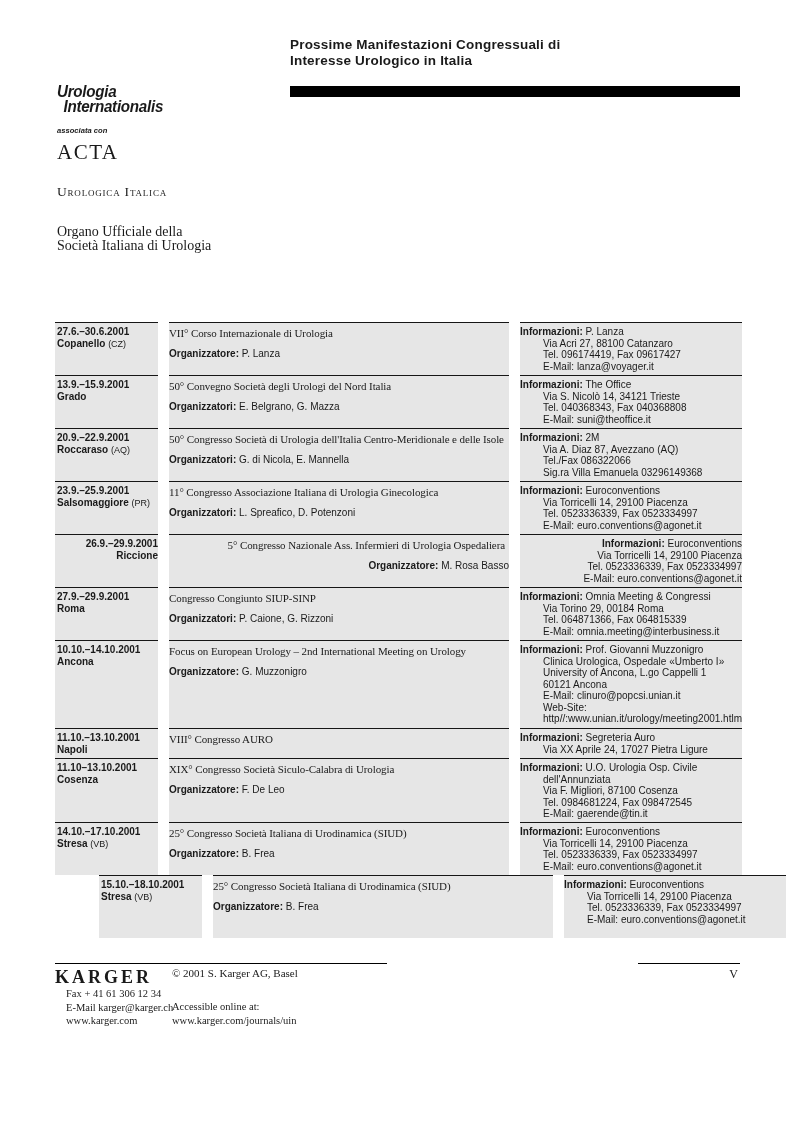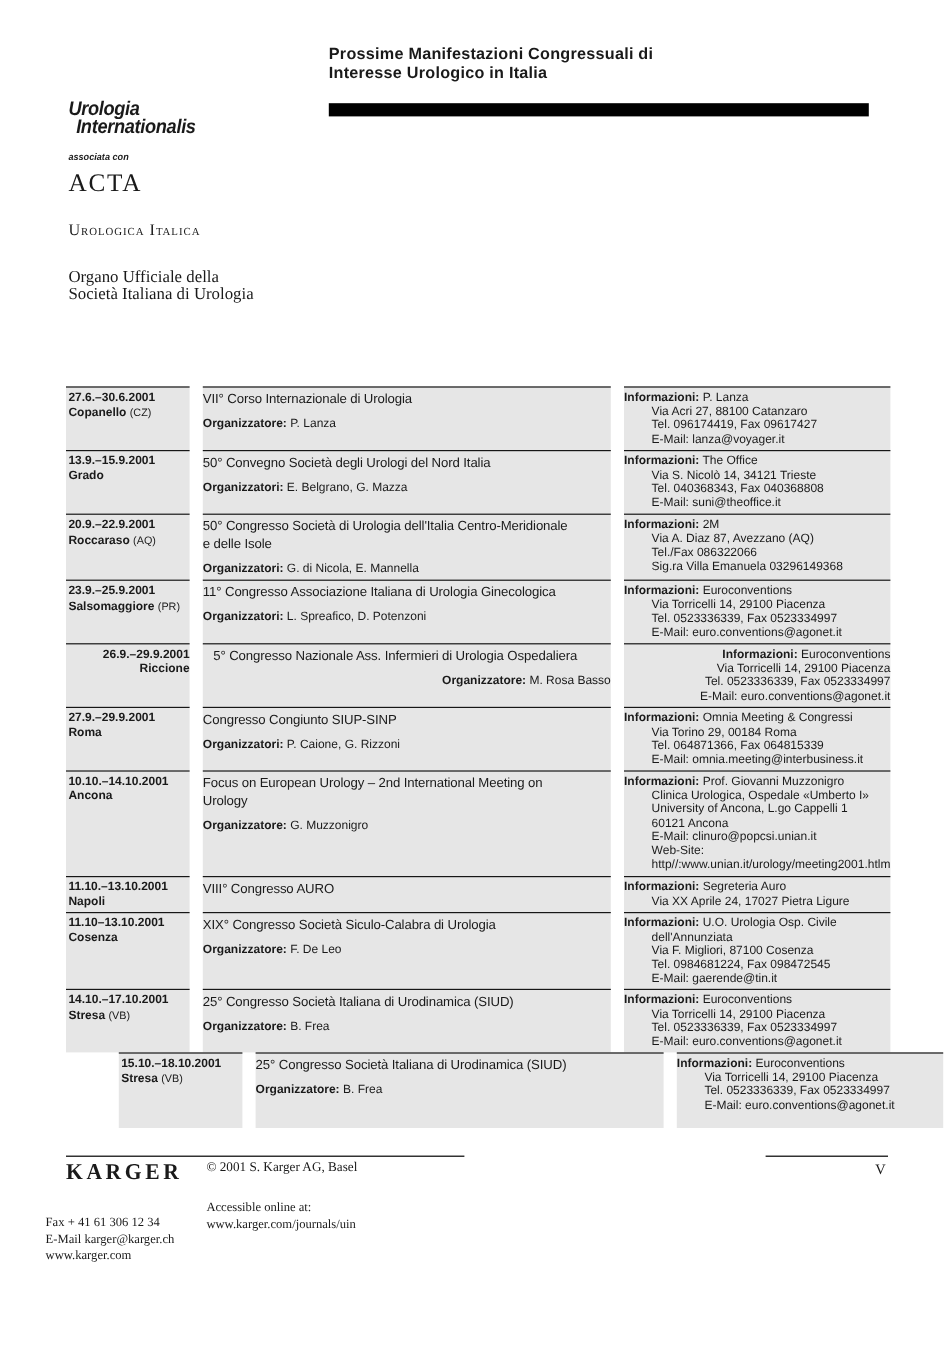--- a/index.html
+++ b/index.html
@@ -4,21 +4,21 @@
 <style>
   html,body { margin:0; padding:0; }
   body {
     width:793px; height:1123px; position:relative; background:#ffffff;
     font-family:"Liberation Sans", sans-serif; color:#1a1a1a;
     -webkit-font-smoothing:antialiased;
   }
   .page { position:absolute; inset:0; overflow:hidden; }
 
   
-  .title-block { position:absolute; left:274px; top:37px; width:450px; }
+  .title-block { position:absolute; left:290px; top:37px; width:450px; }
   .doc-title { font-size:13.5px; line-height:16px; font-weight:bold; letter-spacing:.2px; margin:0; }
   .black-bar { margin-top:17px; height:11px; background:#000; }
 
   .masthead { position:absolute; left:57px; top:84px; width:215px; }
   .journal-name { font-weight:bold; font-style:italic; font-size:16.5px; line-height:14.5px;
                   transform:scaleX(.92); transform-origin:left top; letter-spacing:-.3px; }
   .journal-name .l2 { margin-left:7px; }
   .assoc { margin-top:13px; font-size:8px; font-weight:bold; font-style:italic;
            transform:scaleX(.95); transform-origin:left top; }
   .acta { font-family:"Liberation Serif", serif; font-size:21px; line-height:20px;
@@ -28,38 +28,38 @@
   .organ { font-family:"Liberation Serif", serif; font-size:14px; line-height:14px; margin-top:27px; }
 
   
   #events-table { position:absolute; left:55px; top:322px; width:592px; }
   .row { display:grid; grid-template-columns:103px 340px 222px; column-gap:11px; }
   .cell { background:#e6e6e6; border-top:1px solid #161616; padding:3px 0 2px 0; }
   .date-cell { padding-left:2px; }
   .date  { font-weight:bold; font-size:10px; line-height:12px; }
   .place { font-weight:bold; font-size:10px; line-height:12px; }
   .place .place-note { font-weight:normal; font-size:9px;text-align:right; }
-  .title { font-size:11px; line-height:15px; letter-spacing:-.1px; padding-right:28px; }
+  .title { font-size:11px; line-height:15px; letter-spacing:-.1px; padding-right:4px;font-family:Liberation Serif, serif; }
   .organizer { font-size:10px; line-height:12px; margin-top:7px; }
   .organizer .lbl { font-weight:bold; }
   .info-head  { font-size:10px; line-height:11.5px; }
   .info-head .lbl { font-weight:bold; }
   .info-lines { font-size:10px; line-height:11.5px; white-space:pre-line;padding-left:23px; }
 
   
   .footer-rule-left { position:absolute; left:55px; top:963px; width:332px; border-top:1.5px solid #000; }
   .karger-logo { position:absolute; left:55px; top:966px; font-family:"Liberation Serif", serif;
                  font-weight:bold; font-size:18px; letter-spacing:3px; transform:scaleY(1.05);
                  transform-origin:left top; }
   .copyright { position:absolute; left:172px; top:967px; font-family:"Liberation Serif", serif; font-size:11px; }
   .pagenum-rule { position:absolute; left:638px; top:963px; width:102px; border-top:1.5px solid #000; }
   .pagenum { position:absolute; left:638px; top:967px; width:100px; text-align:right;
              font-family:"Liberation Serif", serif; font-size:12px; }
-  .contact { position:absolute; left:38px; top:987px; font-family:"Liberation Serif", serif;
-             font-size:10.5px; line-height:13.5px;margin-top:26px; }
+  .contact { position:absolute; left:66px; top:987px; font-family:"Liberation Serif", serif;
+             font-size:10.5px; line-height:13.5px; }
   .online { position:absolute; left:172px; top:1000px; font-family:"Liberation Serif", serif;
             font-size:10.5px; line-height:13.5px; }
 </style>
 </head>
 <body>
 
 <div class="page">
 
   <div class="title-block">
     <h1 class="doc-title"><span>Prossime Manifestazioni Congressuali di</span><br><span>Interesse Urologico in Italia</span></h1>

